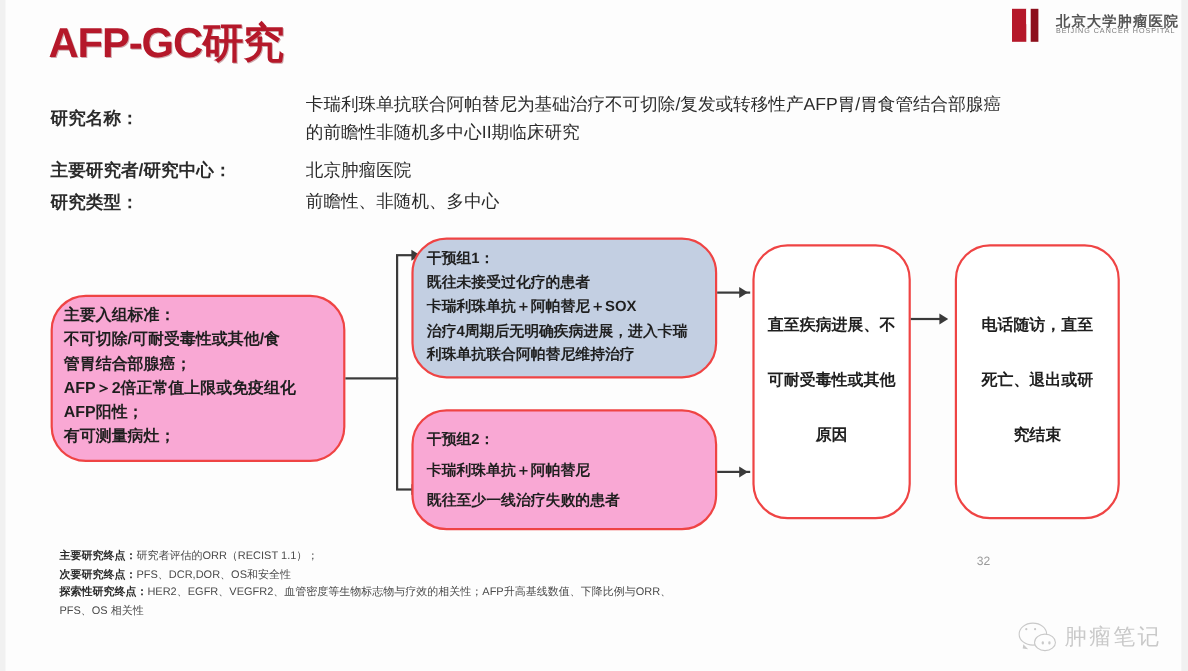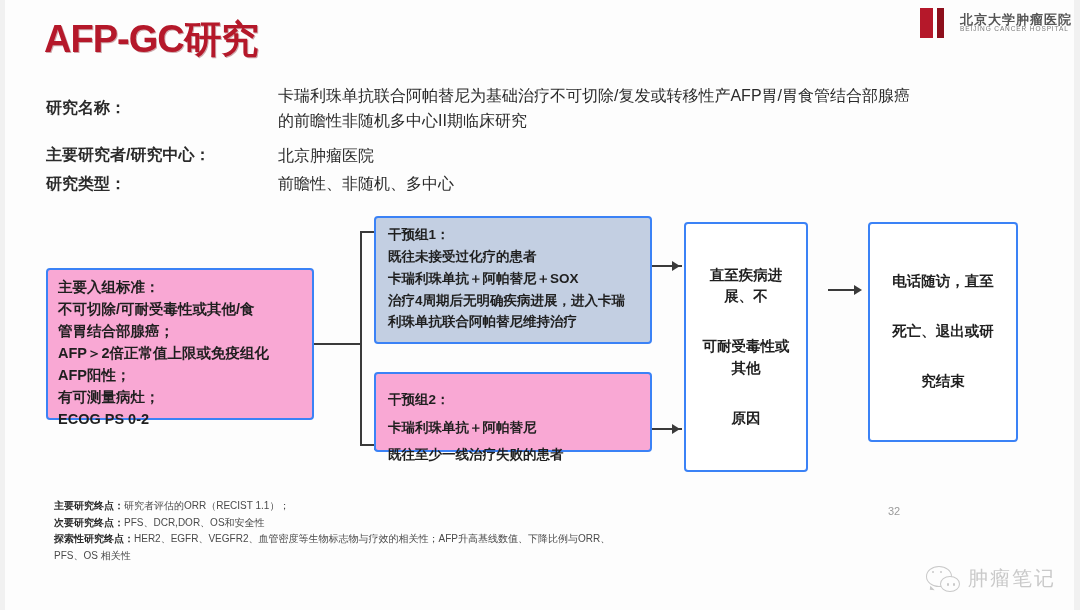--- a/index.html
+++ b/index.html
@@ -37,47 +37,47 @@
   
   .meta{position:absolute;left:46px;top:84px;width:1000px;font-size:16px;color:#2e2e2e;}
   .meta-row{display:flex;align-items:center;margin-bottom:4px;}
   .meta-label{width:232px;flex:0 0 auto;font-weight:bold;color:#2b2b2b;}
   .meta-value{font-weight:normal;color:#2b2b2b;line-height:1.55;}
   .meta-value .l2{display:block;}
 
   
   .box{
     position:absolute;box-sizing:border-box;
-    border:2px solid #3b82f6;border-radius:4px;
+    border:2px solid #ef4444;border-radius:32px;
     font-size:14.5px;font-weight:bold;color:#1f1f1f;
     line-height:1.62;
   }
   .box .pad{padding:8px 12px;}
   .box-grey{background:#f9a8d4;}
   .box-blue{background:#c3cfe2;}
   .box-white{background:#ffffff;}
 
   #criteria{left:46px;top:268px;width:268px;height:152px;}
   #criteria .pad{padding:6px 10px;font-size:14.5px;line-height:1.52;}
 
   #grp1{left:374px;top:216px;width:278px;height:128px;}
   #grp1 .pad{padding:6px 12px;font-size:13.5px;line-height:1.62;}
 
-  #grp2{left:374px;top:372px;width:278px;height:80px;}
+  #grp2{left:374px;top:372px;width:278px;height:110px;}
   #grp2 .pad{padding:12px 12px;font-size:13.5px;line-height:2.05;}
 
-  #followup{left:684px;top:222px;width:124px;height:250px;}
+  #followup{left:684px;top:222px;width:144px;height:250px;}
   #followup .pad{
     padding:0 10px;height:100%;box-sizing:border-box;
     display:flex;flex-direction:column;justify-content:center;
     text-align:center;font-size:14.5px;line-height:1.5;
   }
   #followup .pad span{display:block;margin:14px 0;}
 
-  #phone{left:868px;top:222px;width:150px;height:220px;}
+  #phone{left:868px;top:222px;width:150px;height:250px;}
   #phone .pad{
     padding:0 10px;height:100%;box-sizing:border-box;
     display:flex;flex-direction:column;justify-content:center;
     text-align:center;font-size:14.5px;line-height:1.5;
   }
   #phone .pad span{display:block;margin:14px 0;}
 
   
   .conn{position:absolute;background:#3a3a3a;}
   .h2{height:2px;}
@@ -170,21 +170,20 @@
   </div>
 
   <div class="box box-grey" id="criteria">
     <div class="pad">
       <div>主要入组标准：</div>
       <div>不可切除/可耐受毒性或其他/食</div>
       <div>管胃结合部腺癌；</div>
       <div>AFP＞2倍正常值上限或免疫组化</div>
       <div>AFP阳性；</div>
       <div>有可测量病灶；</div>
-      <div>ECOG PS 0-2</div>
     </div>
   </div>
 
   <div class="conn h2" style="left:314px;top:343px;width:48px;"></div>
   <div class="conn v2" style="left:360px;top:232px;height:213px;"></div>
   <div class="conn h2" style="left:360px;top:231px;width:22px;"></div>
   <div class="conn h2" style="left:360px;top:444px;width:22px;"></div>
   <div class="arrow" style="left:374px;top:227px;"></div>
   <div class="arrow" style="left:374px;top:440px;"></div>
 

